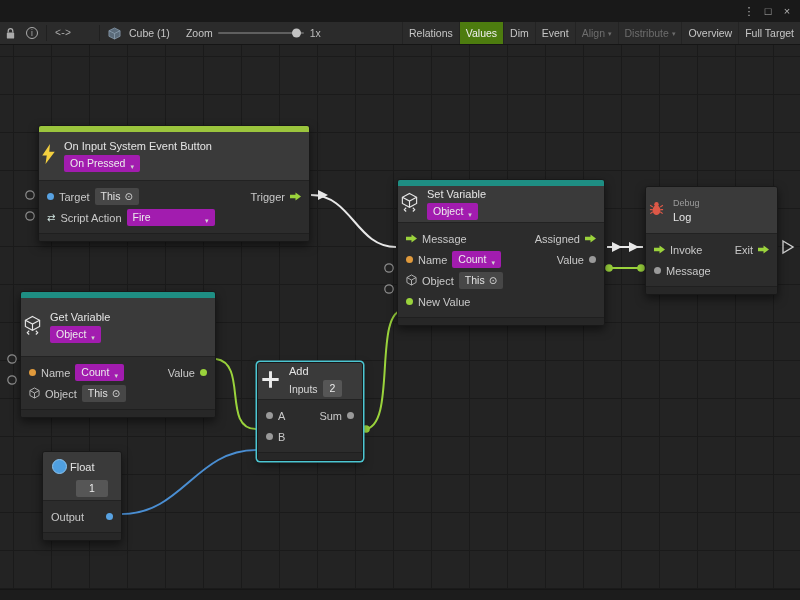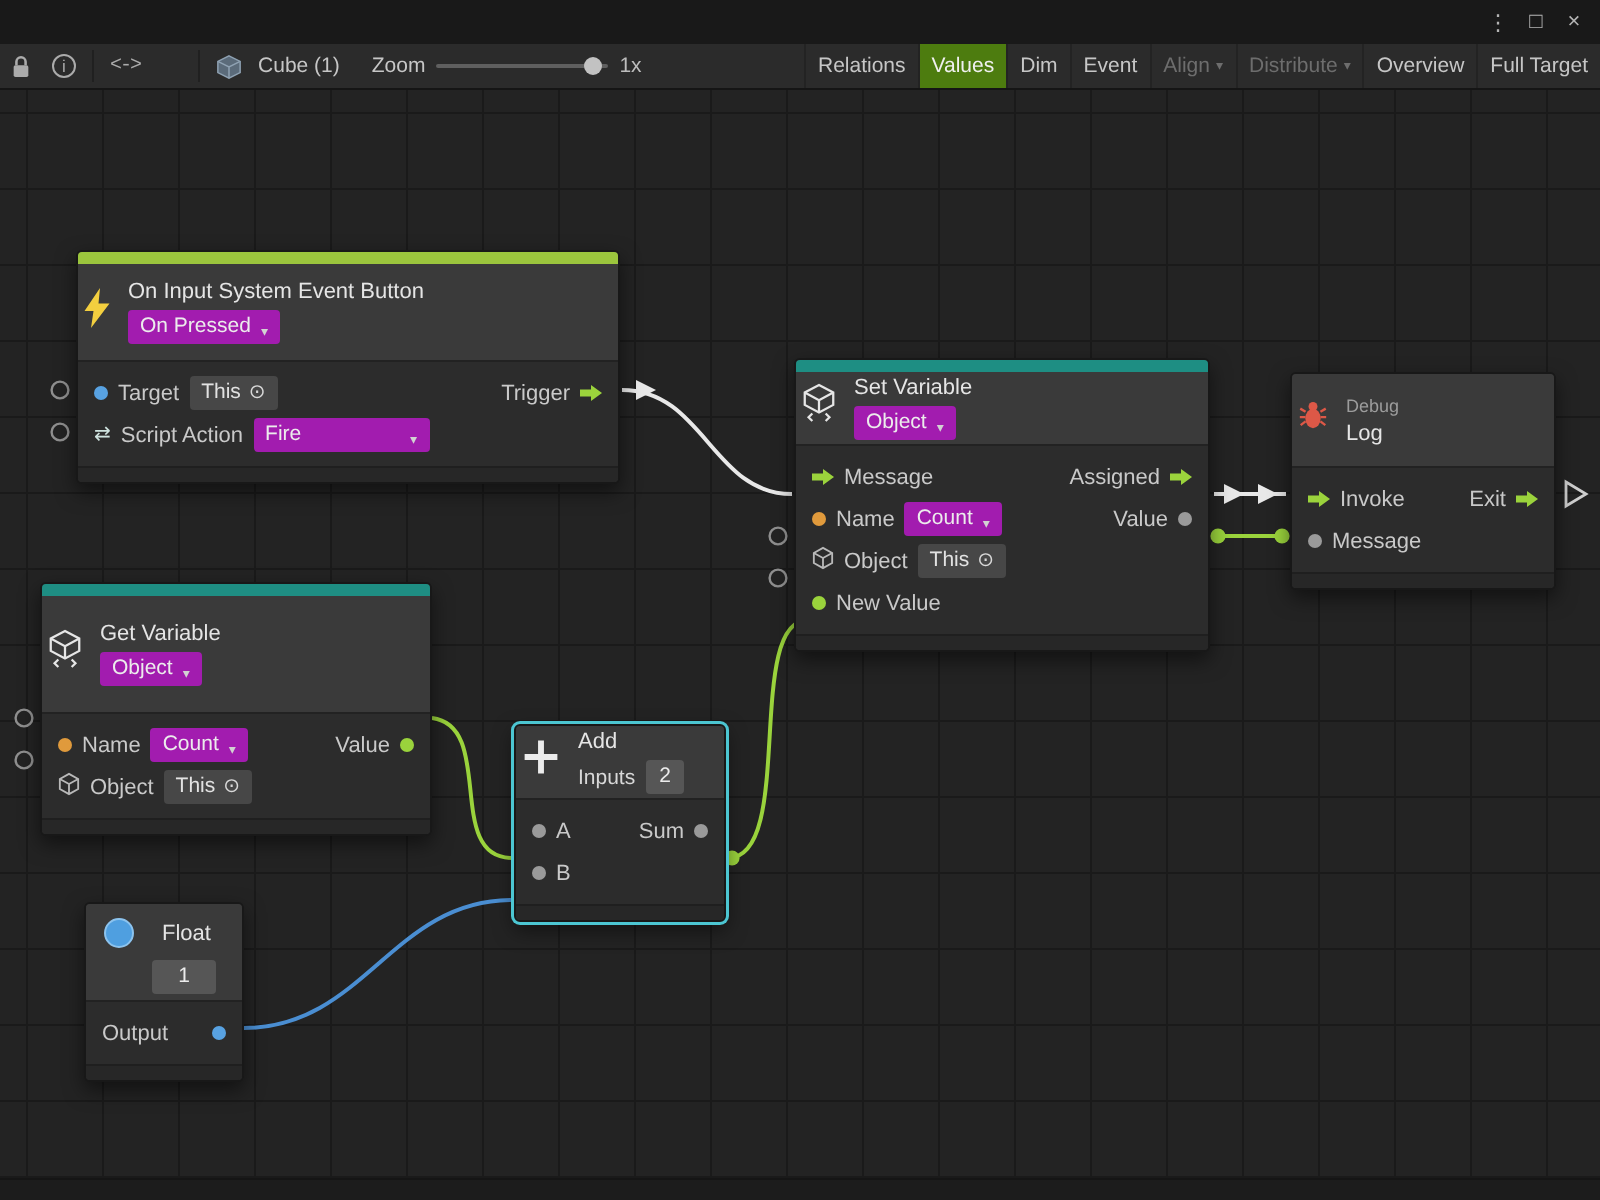--- a/index.html
+++ b/index.html
@@ -378,21 +378,21 @@
       <div class="nrow">
         <span class="dot"></span>
         <span>B</span>
       </div>
     </div>
     <div class="nfoot"></div>
   </div>
 
   <div class="node" style="left:42px;top:406px;width:80px">
     <div class="nhead" style="height:48px;display:block;padding:7px 9px 0;border-radius:2px 2px 0 0">
-      <div style="display:flex;align-items:center;gap:14px">
+      <div style="display:flex;align-items:center;gap:3px">
         <span class="float-circle"></span>
         <span class="ntitle">Float</span>
       </div>
       <div style="margin-top:4px;margin-left:24px">
         <span class="vbox" style="min-width:32px">1</span>
       </div>
     </div>
     <div class="nrows">
       <div class="nrow">
         <span>Output</span>

